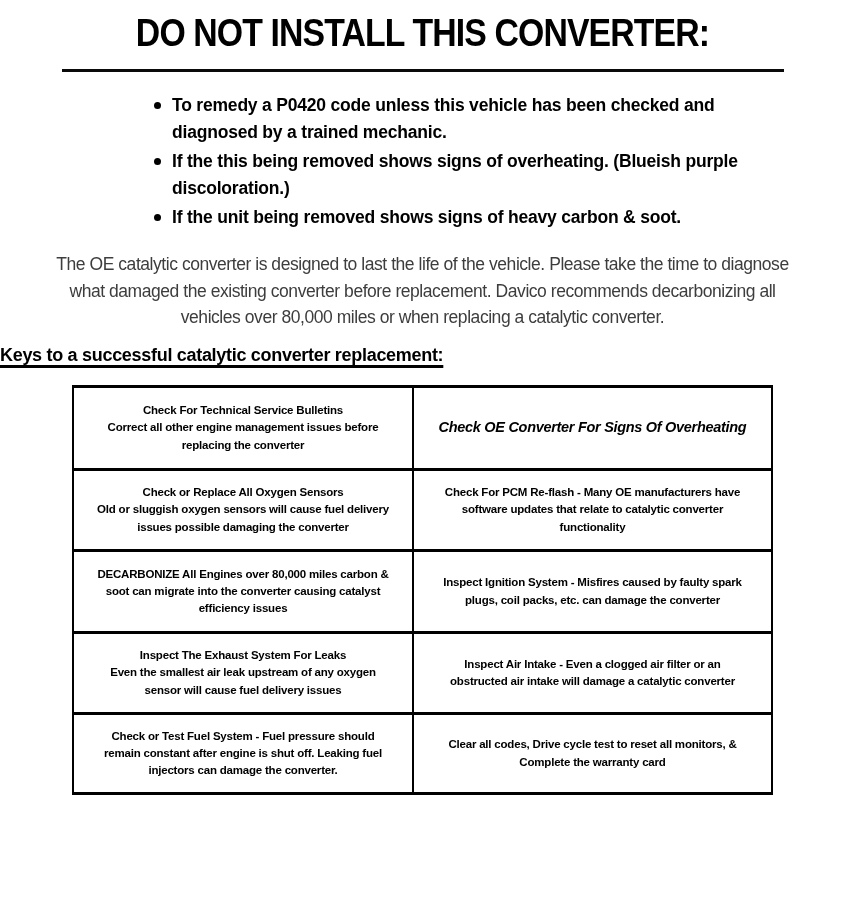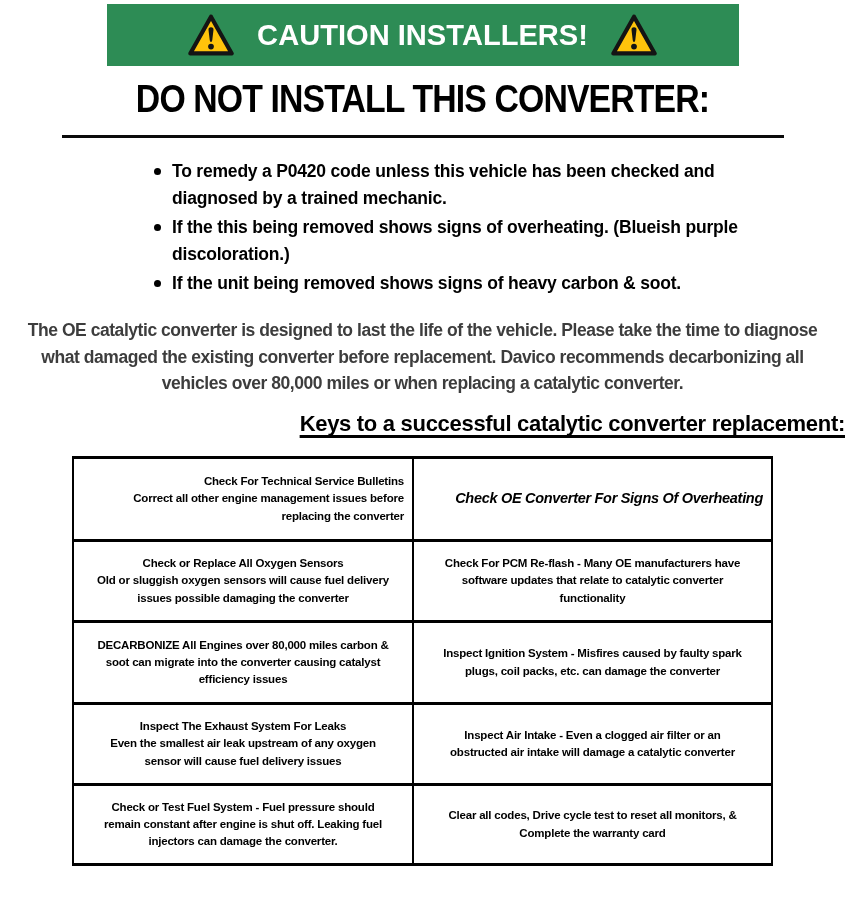--- a/index.html
+++ b/index.html
@@ -85,32 +85,32 @@
     border-radius: 50%;
     background: #000;
   }
 
   
   .intro {
     margin: 20px auto 0 auto;
     width: 845px;
     text-align: center;
     font-size: 17.5px;
-    font-weight: 700;
+    font-weight: 400;
     color: #3d3d3d;
     letter-spacing: -0.45px;
     line-height: 1.5;
     white-space: pre-line;
   }
 
   
   .keys-heading {
     margin-top: 15px;
-    text-align: right;
-    font-size: 22px;
+    text-align: left;
+    font-size: 18px;
     font-weight: 800;
     letter-spacing: -0.3px;
     text-decoration: underline;
     text-decoration-thickness: 2.5px;
     text-underline-offset: 4px;
   }
 
   
   .tips-table {
     margin: 19px 0 0 72px;
@@ -128,54 +128,37 @@
     font-size: 11.5px;
     font-weight: 700;
     letter-spacing: -0.2px;
     line-height: 1.5;
     white-space: pre-line;
     padding: 4px 8px;
     overflow: hidden;
   }
   .tips-table col.c-left  { width: 340px; }
   .tips-table col.c-right { width: 359px; }
-  .tips-table tr.r1 td { height: 72px; text-align: right; }
+  .tips-table tr.r1 td { height: 72px; }
   .tips-table tr.r2 td { height: 70px; }
   .tips-table tr.r3 td { height: 71px; }
   .tips-table tr.r4 td { height: 70px; }
   .tips-table tr.r5 td { height: 57px; }
   .tips-table tr.r6 td { height: 69px; }
   .tips-table td.big {
     font-size: 14.5px;
     letter-spacing: -0.3px;
     font-style: italic;
   }
 </style>
 </head>
 <body>
 
 <div class="page">
 
-  <div class="banner" style="background-color: rgb(45, 140, 85);">
-    <span class="warn-icon">
-      <svg width="46" height="43" viewBox="0 0 100 92">
-        <path d="M50 5 L95 85 L5 85 Z" fill="#ffc30b" stroke="#141414" stroke-width="9" stroke-linejoin="round"></path>
-        <path d="M50 28 q6 0 5.4 6.2 l-2.6 21.6 q-0.4 4.2 -2.8 4.2 q-2.4 0 -2.8 -4.2 l-2.6 -21.6 Q44 28 50 28 Z" fill="#141414"></path>
-        <circle cx="50" cy="70" r="6.2" fill="#141414"></circle>
-      </svg>
-    </span>
-    <span class="banner-text">CAUTION INSTALLERS!</span>
-    <span class="warn-icon">
-      <svg width="46" height="43" viewBox="0 0 100 92">
-        <path d="M50 5 L95 85 L5 85 Z" fill="#ffc30b" stroke="#141414" stroke-width="9" stroke-linejoin="round"></path>
-        <path d="M50 28 q6 0 5.4 6.2 l-2.6 21.6 q-0.4 4.2 -2.8 4.2 q-2.4 0 -2.8 -4.2 l-2.6 -21.6 Q44 28 50 28 Z" fill="#141414"></path>
-        <circle cx="50" cy="70" r="6.2" fill="#141414"></circle>
-      </svg>
-    </span>
-  </div>
 
   <div class="main-heading">DO NOT INSTALL THIS CONVERTER:</div>
 
   <div class="rule"></div>
 
   <ul class="bullets">
     <li>To remedy a P0420 code unless this vehicle has been checked and
 diagnosed by a trained mechanic.</li>
     <li>If the this being removed shows signs of overheating. (Blueish purple
 discoloration.)</li>

